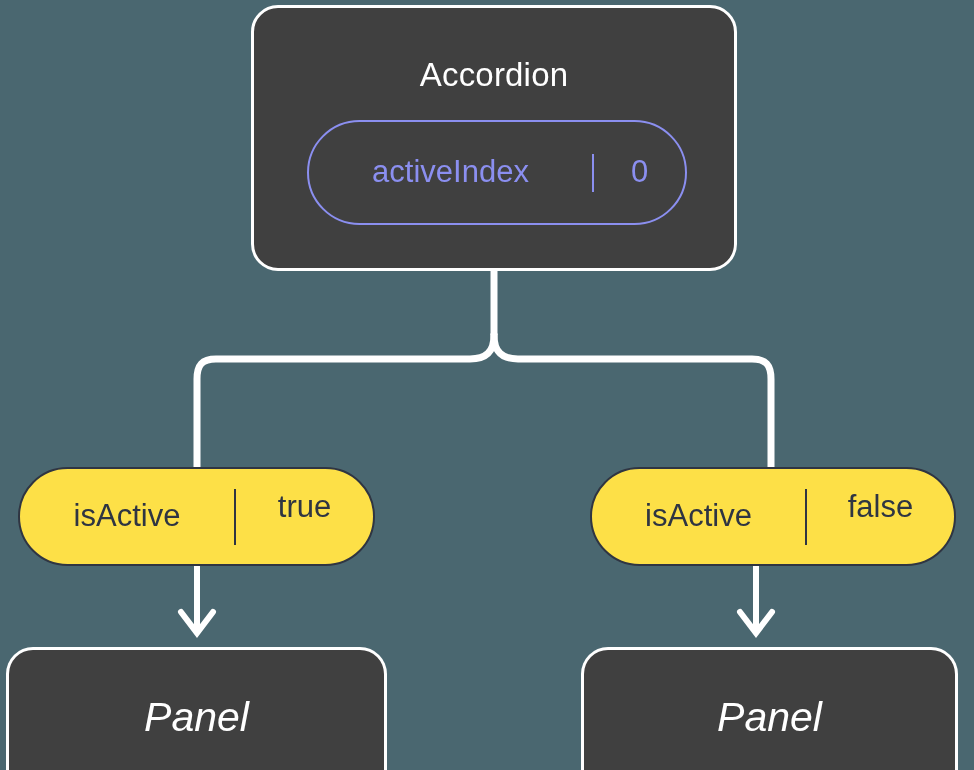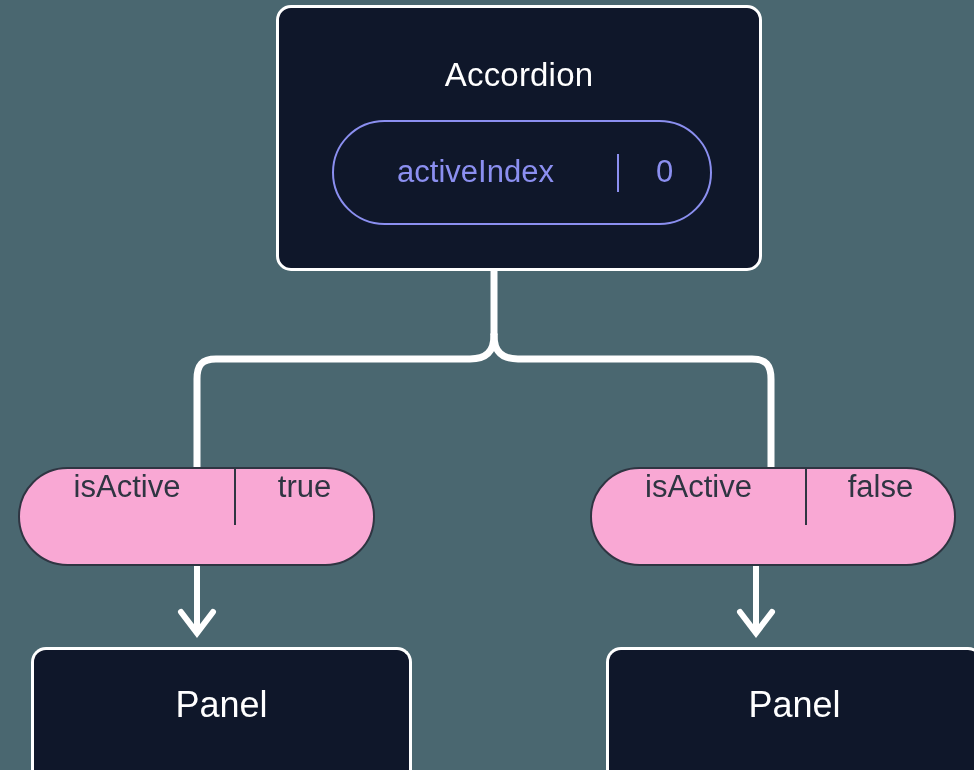--- a/index.html
+++ b/index.html
@@ -33,25 +33,24 @@
     width: 974px;
     height: 770px;
     z-index: 1;
     pointer-events: none;
   }
 
   
   .node-card {
     position: absolute;
     box-sizing: border-box;
-    background: #0f172a;
+    background: #404040;
     border: 3px solid #ffffff;
-    border-radius: 15px;
+    border-radius: 27px;
     z-index: 2;
-    margin-left: 25px;
   }
 
   #accordion-card {
     left: 251px;
     top: 5px;
     width: 486px;
     height: 266px;
   }
 
   .card-title {
@@ -109,22 +108,22 @@
     flex: 1;
     border-left: 2px solid #8b8ff0;
     padding-bottom: 2px;
   }
 
   
   .pill-filled {
     position: absolute;
     box-sizing: border-box;
     display: flex;
-    align-items: flex-start;
-    background: #f9a8d4;
+    align-items: center;
+    background: #fde047;
     border: 2px solid #2f3542;
     border-radius: 999px;
     overflow: hidden;
     z-index: 3;
   }
 
   .pill-filled .pill-key,
   .pill-filled .pill-value {
     display: flex;
     align-items: center;
@@ -179,26 +178,27 @@
     height: 123px;
     border-bottom-left-radius: 0;
     border-bottom-right-radius: 0;
     border-bottom: none;
   }
 
   .panel-title {
     position: absolute;
     left: 0;
     right: 0;
-    top: 34px;
+    top: 44px;
     text-align: center;
     color: #ffffff;
-    font-size: 36px;
-    font-weight: 400;
-    white-space: nowrap;
+    font-size: 41px;
+    font-weight: 400;
+    white-space: nowrap;
+    font-style: italic;
   }
 </style>
 </head>
 <body>
 
 <div id="diagram-canvas">
 
   <svg id="connector-layer" viewBox="0 0 974 770" width="974" height="770" aria-hidden="true">
 
     <path d="M 494 268 L 494 335" fill="none" stroke="#ffffff" stroke-width="7" stroke-linecap="butt"></path>

